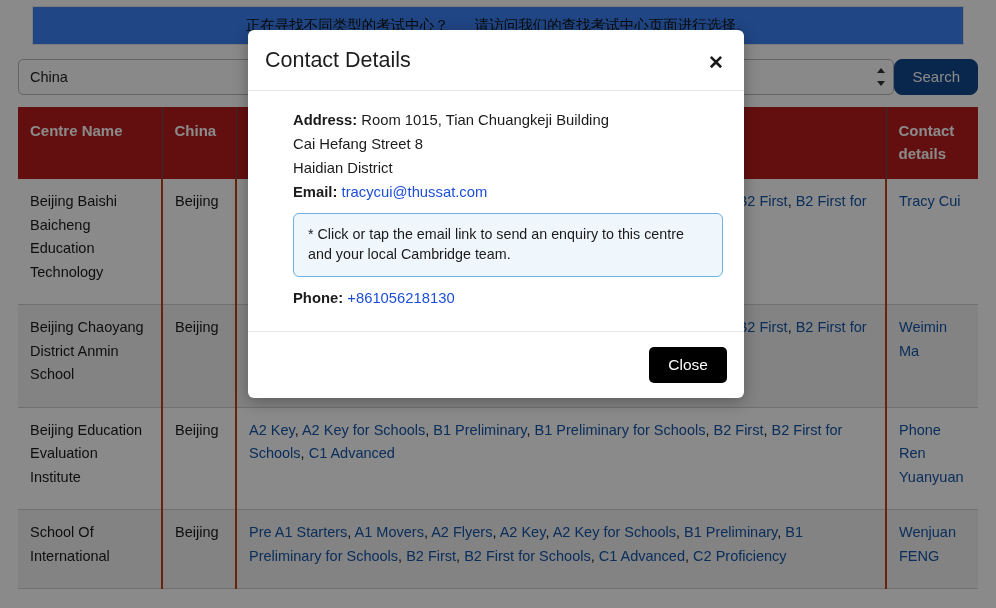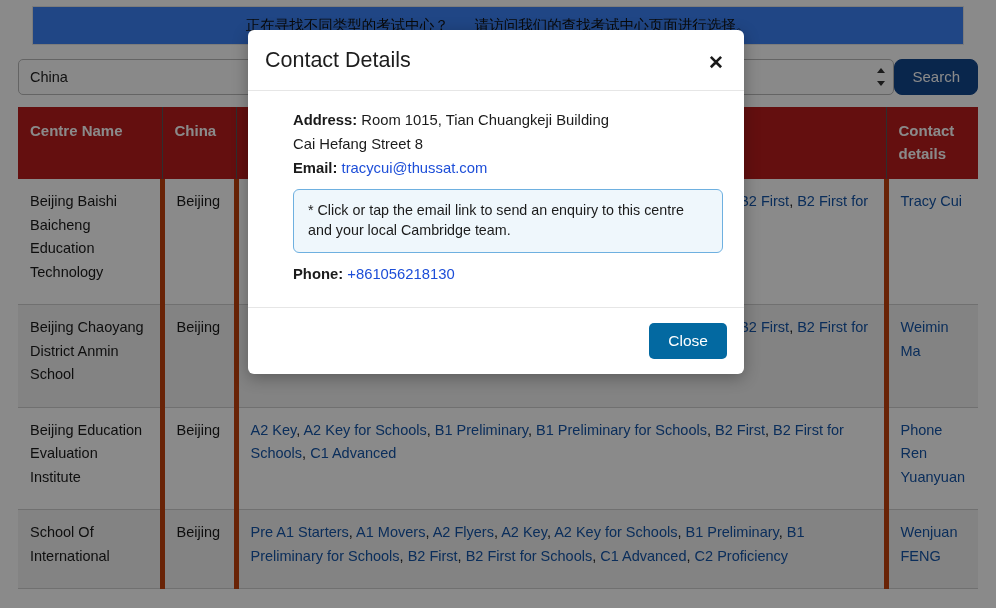--- a/index.html
+++ b/index.html
@@ -112,21 +112,21 @@
     padding: 12px 12px 14px 12px;
     border-right: 1px solid #555;
     line-height: 1.55;
   }
   table.results th:last-child { border-right: none; }
   table.results td {
     font-size: 14.5px;
     color: #1b1b1b;
     vertical-align: top;
     padding: 11px 12px 20px 12px;
-    border-right: 5px solid #c2410c;
+    border-right: 2px solid #c2410c;
     border-bottom: 1px solid #cfcfcf;
     line-height: 1.62;
   }
   table.results td:last-child { border-right: none; }
   table.results tbody tr:nth-child(even) { background: #f2f2f2; }
   table.results tbody tr:nth-child(odd)  { background: #ffffff; }
   table.results a {
     color: #1555a8;
     text-decoration: none;
   }
@@ -199,21 +199,21 @@
     color: #1b1b1b;
     width: 430px;
   }
   .phone-line { margin-top: 10px; }
   .modal-footer {
     border-top: 1px solid #e6e6e6;
     padding: 15px 17px;
     text-align: right;
   }
   .close-btn {
-    background: #0369a1;
+    background: #000000;
     color: #ffffff;
     border: none;
     border-radius: 5px;
     font-size: 15.5px;
     padding: 9px 19px;
     cursor: pointer;
     font-family: "Liberation Sans", sans-serif;
   }
 </style>
 </head>
@@ -295,20 +295,21 @@
   <div class="modal-header">
     <h2 class="modal-title">Contact Details</h2>
     <button class="modal-close-x">✕</button>
   </div>
   <div class="modal-body">
     <div>
       <span class="lbl">Address:</span>
       <span>Room 1015, Tian Chuangkeji Building</span>
     </div>
     <div>Cai Hefang Street 8</div>
+    <div>Haidian District</div>
     <div>
       <span class="lbl">Email:</span>
       <a href="#">tracycui@thussat.com</a>
     </div>
     <div class="email-note">* Click or tap the email link to send an enquiry to this centre and your local Cambridge team.</div>
     <div class="phone-line">
       <span class="lbl">Phone:</span>
       <a href="#">+861056218130</a>
     </div>
   </div>

